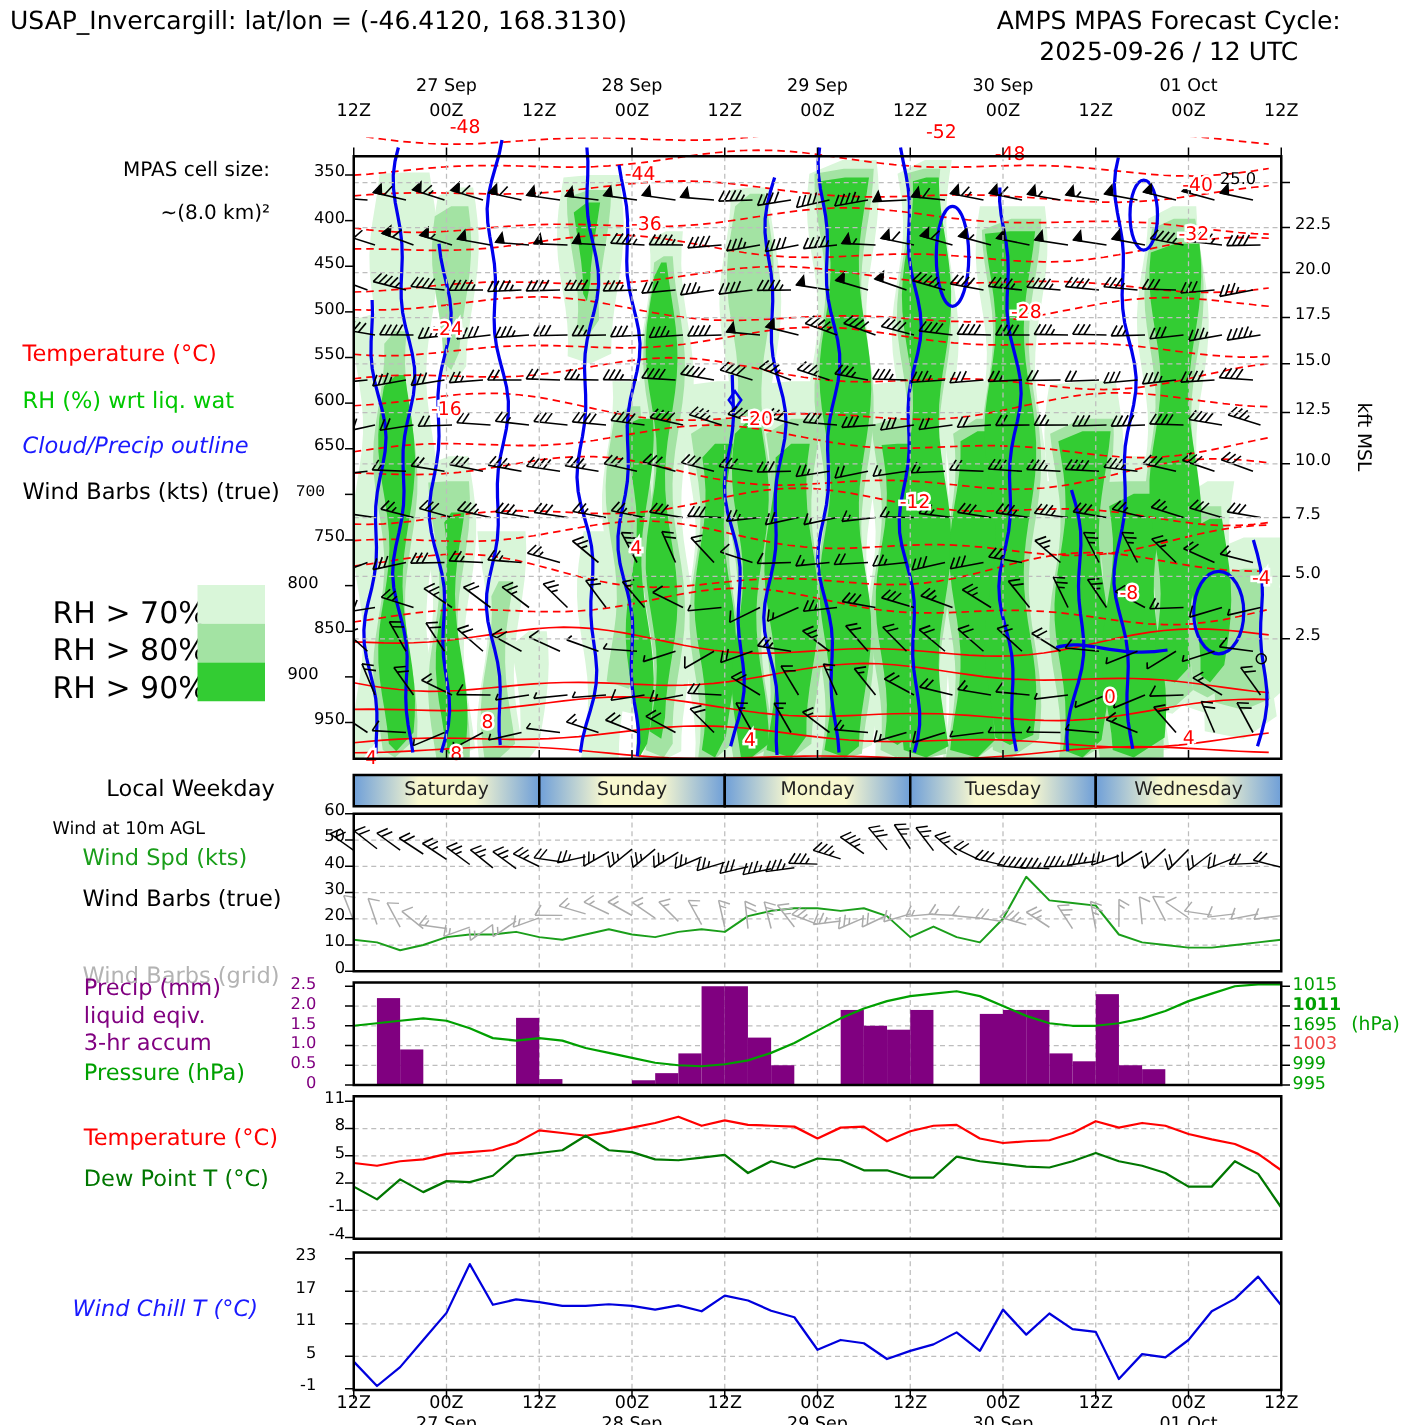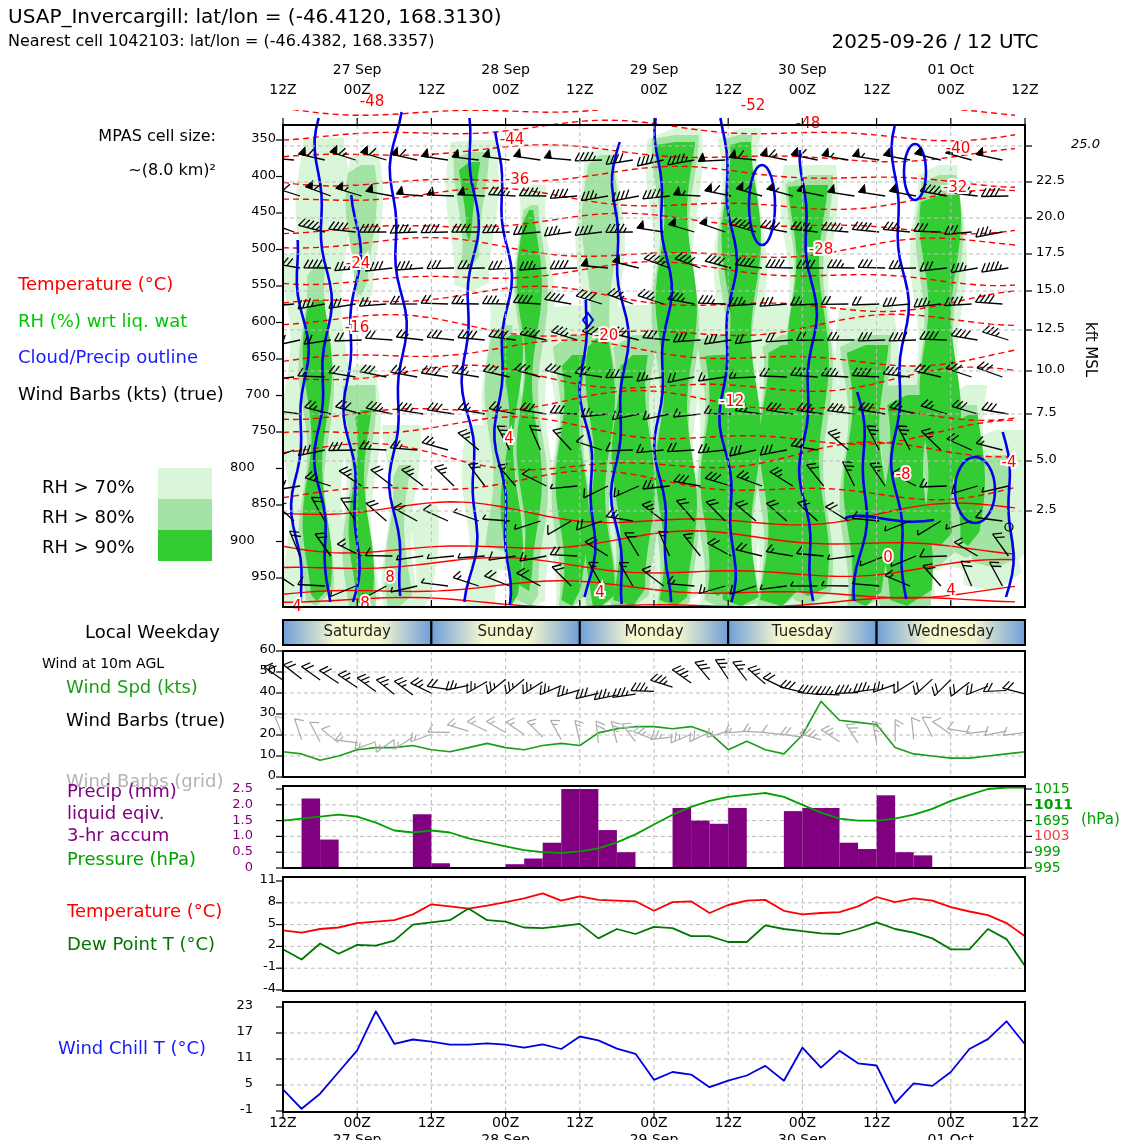--- a/index.html
+++ b/index.html
@@ -1,22 +1,22 @@
 <!DOCTYPE html>
 <html><head>
 <meta charset="utf-8">
 <style>
   html,body{margin:0;padding:0;background:#fff;width:1140px;height:1140px;overflow:hidden;}
   #app{position:relative;width:1140px;height:1140px;font-family:"DejaVu Sans","Liberation Sans",sans-serif;color:#000;}
   #plot-svg{position:absolute;left:0;top:0;}
   .lbl{position:absolute;white-space:nowrap;line-height:1.15;}
   .t13{font-size:13px;} .t14{font-size:14px;} .t15{font-size:15px;} .t16{font-size:16px;}
-  .t18{font-size:18px;} .t19{font-size:18px;} .t20{font-size:20px;} .t22{font-size:16px;}
+  .t18{font-size:18px;} .t19{font-size:24px;} .t20{font-size:20px;} .t22{font-size:16px;}
   .ctr{text-align:center;} .rt{text-align:right;}
-  .red{color:#ff0000;} .grn{color:#00c800;} .dgrn{color:#007700;} .blu{color:#1a1aff;}
+  .red{color:#ff0000;} .grn{color:#00c800;} .dgrn{color:#007700;} .blu{color:#1a1aff;font-style:italic;}
   .pgrn{color:#00a000;} .purp{color:#800080;} .gry{color:#b3b3b3;margin-top:33px;} .wsgrn{color:#1a9e1a;}
   .vert{writing-mode:vertical-rl;}
   .sw{position:absolute;left:158px;width:54px;height:31px;}
 </style>
 </head>
 <body>
 
 <div id="app">
   <svg id="plot-svg" width="1140" height="1140">
       <defs>
@@ -1760,21 +1760,21 @@
       <line x1="579.8" y1="1112" x2="579.8" y2="1119" stroke="#000" stroke-width="1.2"></line>
       <line x1="654" y1="1112" x2="654" y2="1119" stroke="#000" stroke-width="1.2"></line>
       <line x1="728.2" y1="1112" x2="728.2" y2="1119" stroke="#000" stroke-width="1.2"></line>
       <line x1="802.4" y1="1112" x2="802.4" y2="1119" stroke="#000" stroke-width="1.2"></line>
       <line x1="876.6" y1="1112" x2="876.6" y2="1119" stroke="#000" stroke-width="1.2"></line>
       <line x1="950.8" y1="1112" x2="950.8" y2="1119" stroke="#000" stroke-width="1.2"></line>
       <line x1="1025" y1="1112" x2="1025" y2="1119" stroke="#000" stroke-width="1.2"></line>
     </svg>
 
   <div class="lbl t20" style="left:8px;top:5px">USAP_Invercargill: lat/lon = (-46.4120, 168.3130)</div>
-  <div class="lbl t16" style="left:8px;top:32px">Nearest cell 1042103: lat/lon = (-46.4382, 168.3357)</div>
+  <div class="lbl t20 ctr" style="left:740px;top:5px;width:390px">AMPS MPAS Forecast Cycle:</div>
   <div class="lbl t20 ctr" style="left:740px;top:30px;width:390px">2025-09-26 / 12 UTC</div>
 
   <div class="lbl t22 rt" style="left:20px;top:127px;width:196px">MPAS cell size:</div>
   <div class="lbl t22 rt" style="left:20px;top:161px;width:196px">~(8.0 km)²</div>
 
   <div class="lbl t18 red" style="left:18px;top:274px">Temperature (°C)</div>
   <div class="lbl t18 grn" style="left:18px;top:311px">RH (%) wrt liq. wat</div>
   <div class="lbl t18 blu" style="left:18px;top:347px">Cloud/Precip outline</div>
   <div class="lbl t18" style="left:18px;top:384px">Wind Barbs (kts) (true)</div>
 
@@ -1804,27 +1804,27 @@
   <div class="lbl t18 blu" style="left:58px;top:1038px">Wind Chill T (°C)</div>
 
   <div class="lbl t15 vert" style="left:1082px;top:322px">kft MSL</div>
 <div class="lbl t13" style="left: 230px; top: 131px; width: 46px; text-align: right;">350</div>
     <div class="lbl t13" style="left: 230px; top: 167.5px; width: 46px; text-align: right;">400</div>
     <div class="lbl t13" style="left: 230px; top: 204px; width: 46px; text-align: right;">450</div>
     <div class="lbl t13" style="left: 230px; top: 240.5px; width: 46px; text-align: right;">500</div>
     <div class="lbl t13" style="left: 230px; top: 277px; width: 46px; text-align: right;">550</div>
     <div class="lbl t13" style="left: 230px; top: 313.5px; width: 46px; text-align: right;">600</div>
     <div class="lbl t13" style="left: 230px; top: 350px; width: 46px; text-align: right;">650</div>
-    <div class="lbl t13" style="left: 224px; top: 386.5px; width: 46px; text-align: right;">700</div>
+    <div class="lbl t13" style="left: 214px; top: 386.5px; width: 46px; text-align: right; font-family: Liberation Mono, monospace;">700</div>
     <div class="lbl t13" style="left: 230px; top: 423px; width: 46px; text-align: right;">750</div>
     <div class="lbl t13" style="left: 230px; top: 459.5px; width: 46px; text-align: left;">800</div>
     <div class="lbl t13" style="left: 230px; top: 496px; width: 46px; text-align: right;">850</div>
     <div class="lbl t13" style="left: 230px; top: 532.5px; width: 46px; text-align: left;">900</div>
     <div class="lbl t13" style="left: 230px; top: 569px; width: 46px; text-align: right;">950</div>
-    <div class="lbl t13" style="left: 1071px; top: 137px; font-style: italic;">25.0</div>
+    <div class="lbl t13" style="left: 976px; top: 137px;">25.0</div>
     <div class="lbl t13" style="left: 1036px; top: 173px;">22.5</div>
     <div class="lbl t13" style="left: 1036px; top: 209px;">20.0</div>
     <div class="lbl t13" style="left: 1036px; top: 245px;">17.5</div>
     <div class="lbl t13" style="left: 1036px; top: 282px;">15.0</div>
     <div class="lbl t13" style="left: 1036px; top: 321px;">12.5</div>
     <div class="lbl t13" style="left: 1036px; top: 362px;">10.0</div>
     <div class="lbl t13" style="left: 1036px; top: 405px;">7.5</div>
     <div class="lbl t13" style="left: 1036px; top: 452px;">5.0</div>
     <div class="lbl t13" style="left: 1036px; top: 502px;">2.5</div>
     <div class="lbl t14" style="left: 261px; top: 81px; width: 44px; text-align: center;">12Z</div>

